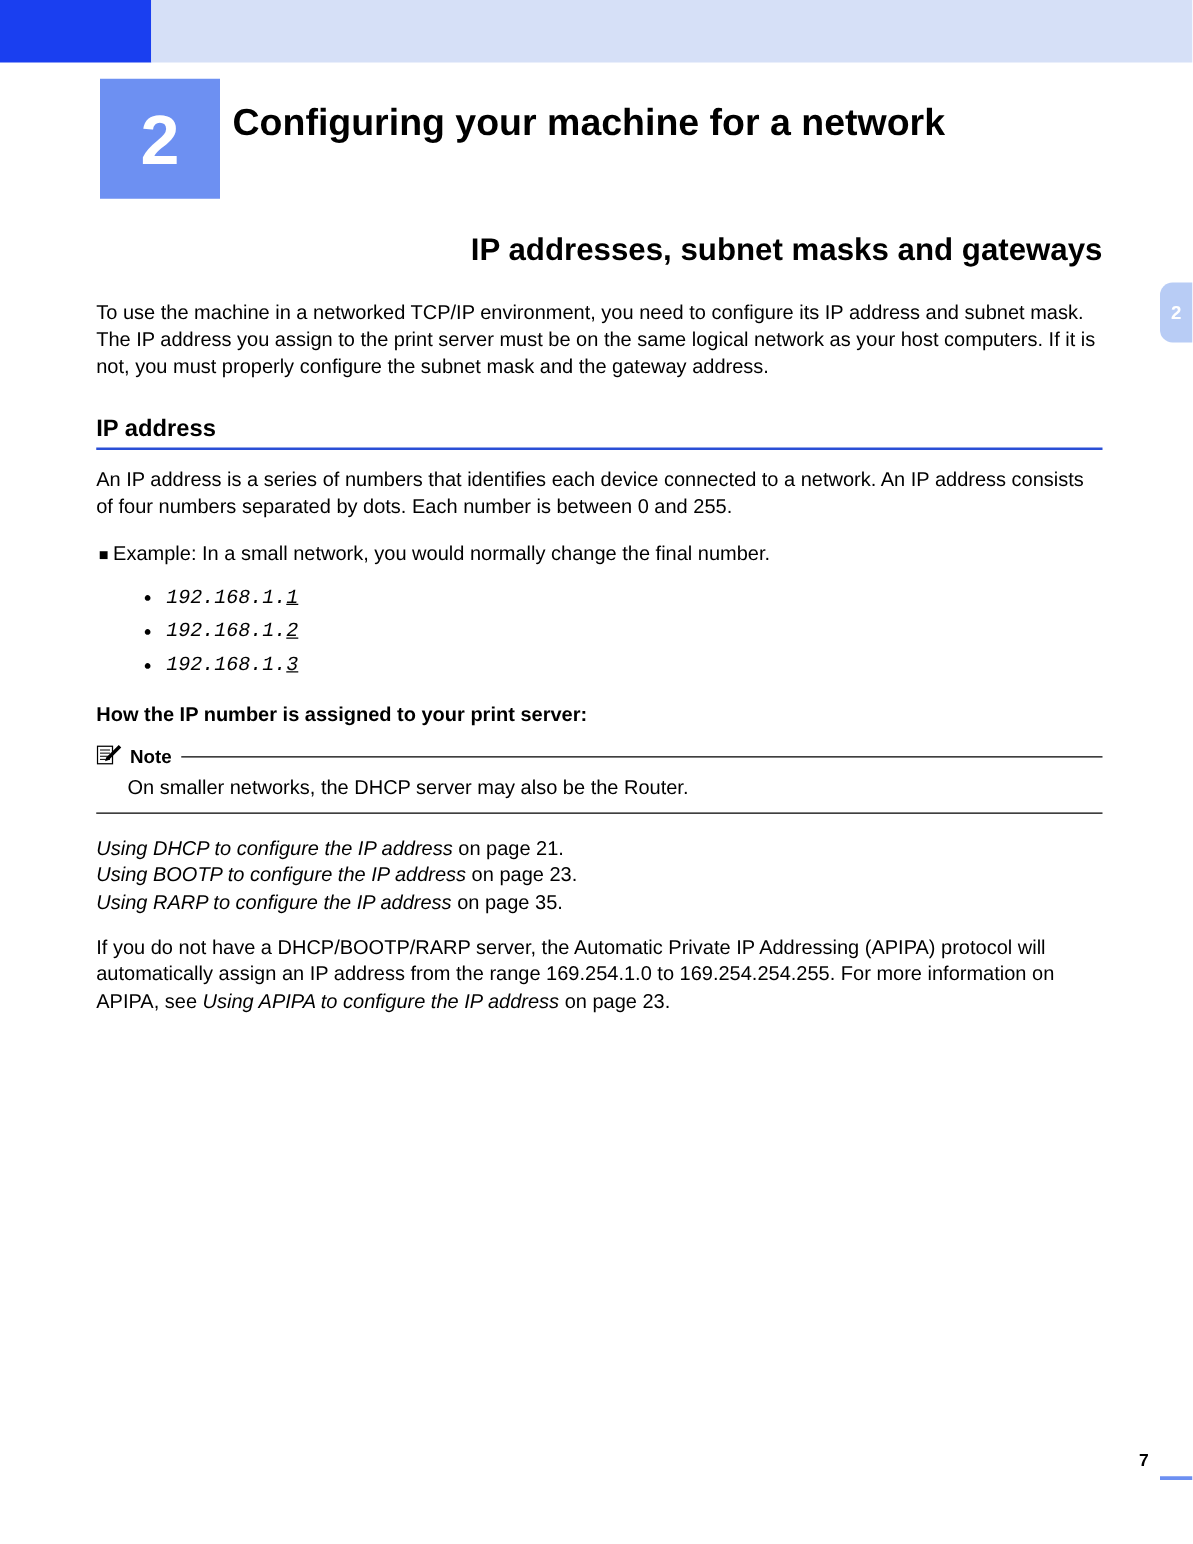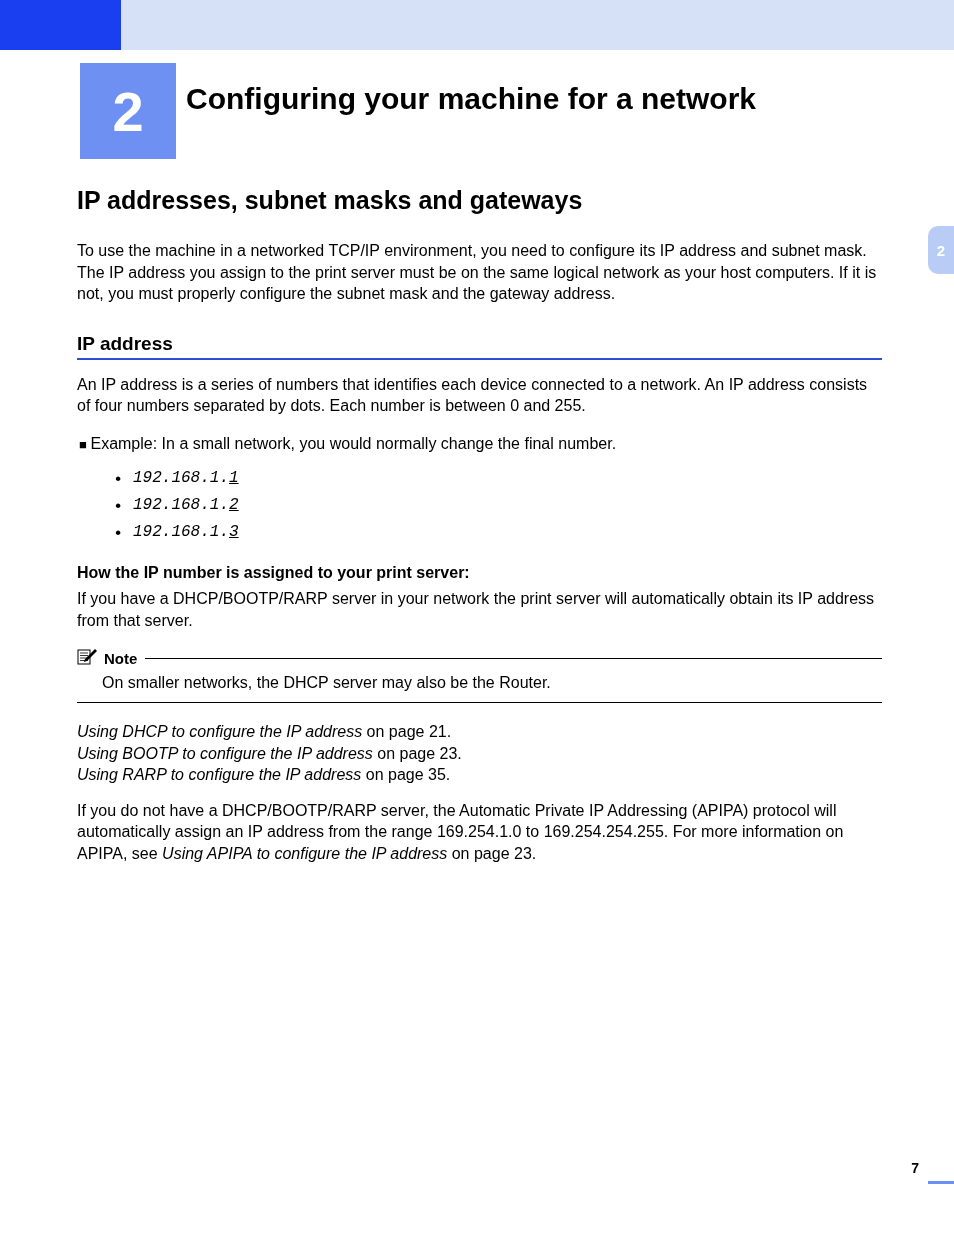--- a/index.html
+++ b/index.html
@@ -72,20 +72,21 @@
     .content {
       position: absolute;
       top: 186px;
       left: 77px;
       width: 805px;
     }
     .h1 {
       font-size: 25px;
       font-weight: bold;
       margin-bottom: 25px;
+      text-align: right;
     }
     .para {
       font-size: 16px;
       line-height: 1.35;
       margin-bottom: 16px;
     }
     .h2 {
       font-size: 19px;
       font-weight: bold;
       margin-top: 28px;
@@ -223,21 +224,20 @@
 
   <div class="square-bullet-line"><span>Example: In a small network, you would normally change the final number.</span></div>
 
   <ul class="ip-list">
     <li><span class="ip-prefix">192.168.1.</span><span class="ip-last">1</span></li>
     <li><span class="ip-prefix">192.168.1.</span><span class="ip-last">2</span></li>
     <li><span class="ip-prefix">192.168.1.</span><span class="ip-last">3</span></li>
   </ul>
 
   <div class="h3">How the IP number is assigned to your print server:</div>
-  <div class="para">If you have a DHCP/BOOTP/RARP server in your network the print server will automatically obtain its IP address from that server.</div>
 
   <div class="note-block">
     <div class="note-header">
       <span class="note-icon">
         <svg width="22" height="18" viewBox="0 0 22 18">
           <rect x="1" y="3" width="12" height="14" fill="none" stroke="#000" stroke-width="1"></rect>
           <line x1="3" y1="6" x2="11" y2="6" stroke="#000" stroke-width="0.8"></line>
           <line x1="3" y1="8.5" x2="11" y2="8.5" stroke="#000" stroke-width="0.8"></line>
           <line x1="3" y1="11" x2="11" y2="11" stroke="#000" stroke-width="0.8"></line>
           <line x1="3" y1="13.5" x2="11" y2="13.5" stroke="#000" stroke-width="0.8"></line>

